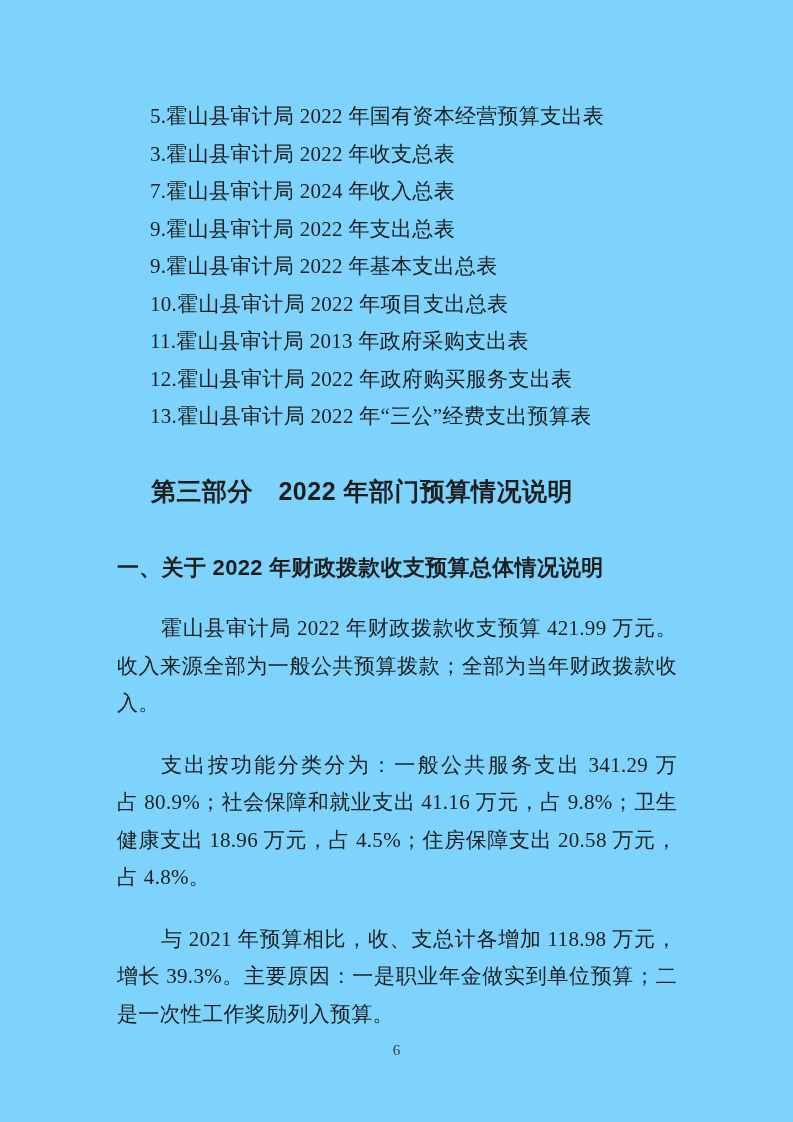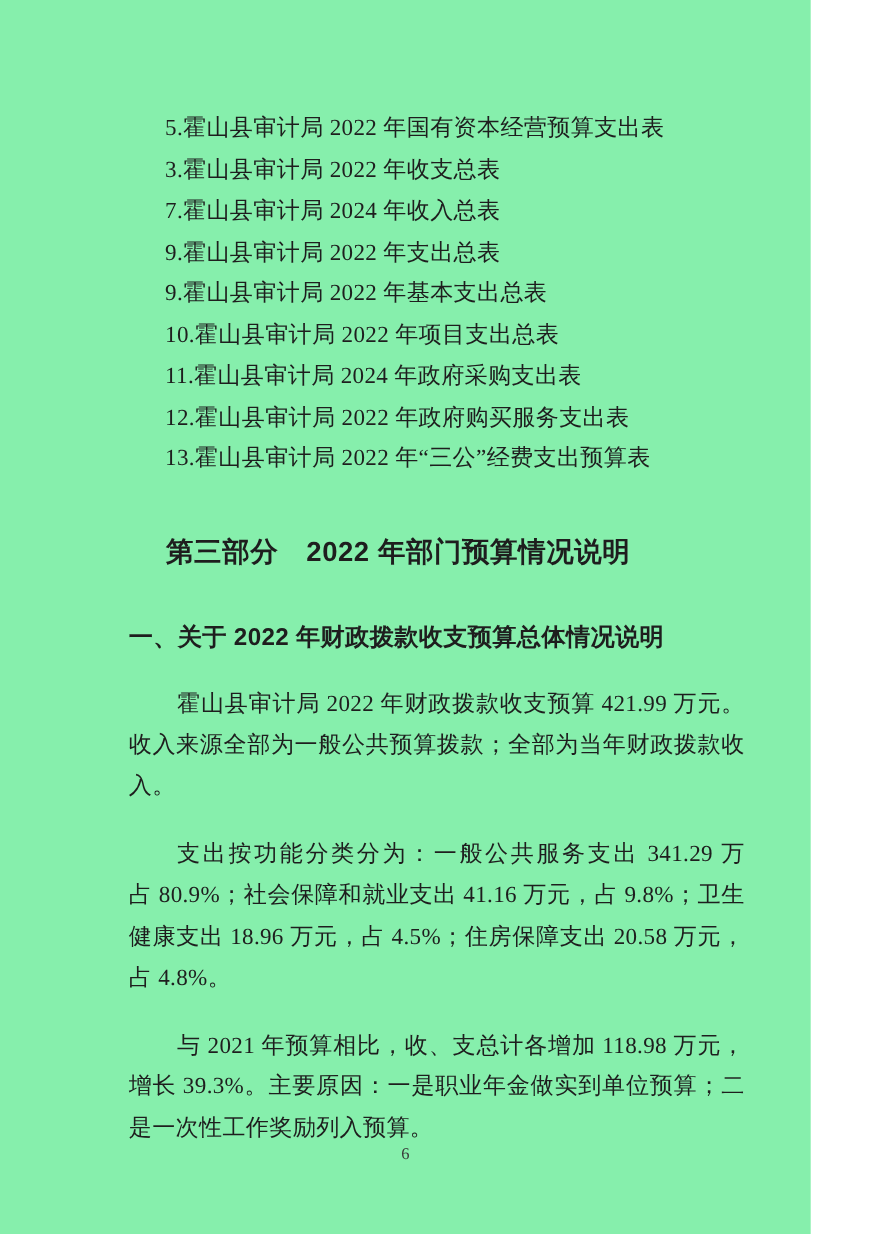--- a/index.html
+++ b/index.html
@@ -2,23 +2,23 @@
 <html><head>
 <meta charset="utf-8">
 <style>
   html, body {
     margin: 0;
     padding: 0;
     background: #ffffff;
   }
   .page {
     position: relative;
-    width: 737px;
+    width: 793px;
     height: 1122px;
-    background: #86efac;
+    background: #7dd3fc;
     overflow: hidden;
     color: #1e1e1e;
     font-family: "Liberation Serif", "DejaVu Serif", serif;
   }
   .content {
     position: absolute;
     left: 117px;
     top: 98px;
     width: 560px;
   }
@@ -43,21 +43,20 @@
     margin-top: 24px;
   }
   .blank { }
   .title {
     font-family: "Liberation Sans", "DejaVu Sans", sans-serif;
     font-weight: bold;
     font-size: 25px;
     text-align: center;
     padding-right: 70px;
     letter-spacing: 0.5px;
-    margin-top: 11px;
   }
   .h1 {
     font-family: "Liberation Sans", "DejaVu Sans", sans-serif;
     font-weight: bold;
     font-size: 22px;
     letter-spacing: 0.3px;
   }
   .pagenum {
     position: absolute;
     left: 0;
@@ -76,21 +75,21 @@
 
 <div class="page">
   <div class="content">
 
     <div class="line li">5.霍山县审计局 2022 年国有资本经营预算支出表</div>
     <div class="line li">3.霍山县审计局 2022 年收支总表</div>
     <div class="line li">7.霍山县审计局 2024 年收入总表</div>
     <div class="line li">9.霍山县审计局 2022 年支出总表</div>
     <div class="line li">9.霍山县审计局 2022 年基本支出总表</div>
     <div class="line li">10.霍山县审计局 2022 年项目支出总表</div>
-    <div class="line li">11.霍山县审计局 2024 年政府采购支出表</div>
+    <div class="line li">11.霍山县审计局 2013 年政府采购支出表</div>
     <div class="line li">12.霍山县审计局 2022 年政府购买服务支出表</div>
     <div class="line li">13.霍山县审计局 2022 年“三公”经费支出预算表</div>
 
     <div class="line blank"></div>
 
     <div class="line title">第三部分　2022 年部门预算情况说明</div>
 
     <div class="line blank"></div>
 
     <div class="line h1">一、关于 2022 年财政拨款收支预算总体情况说明</div>

